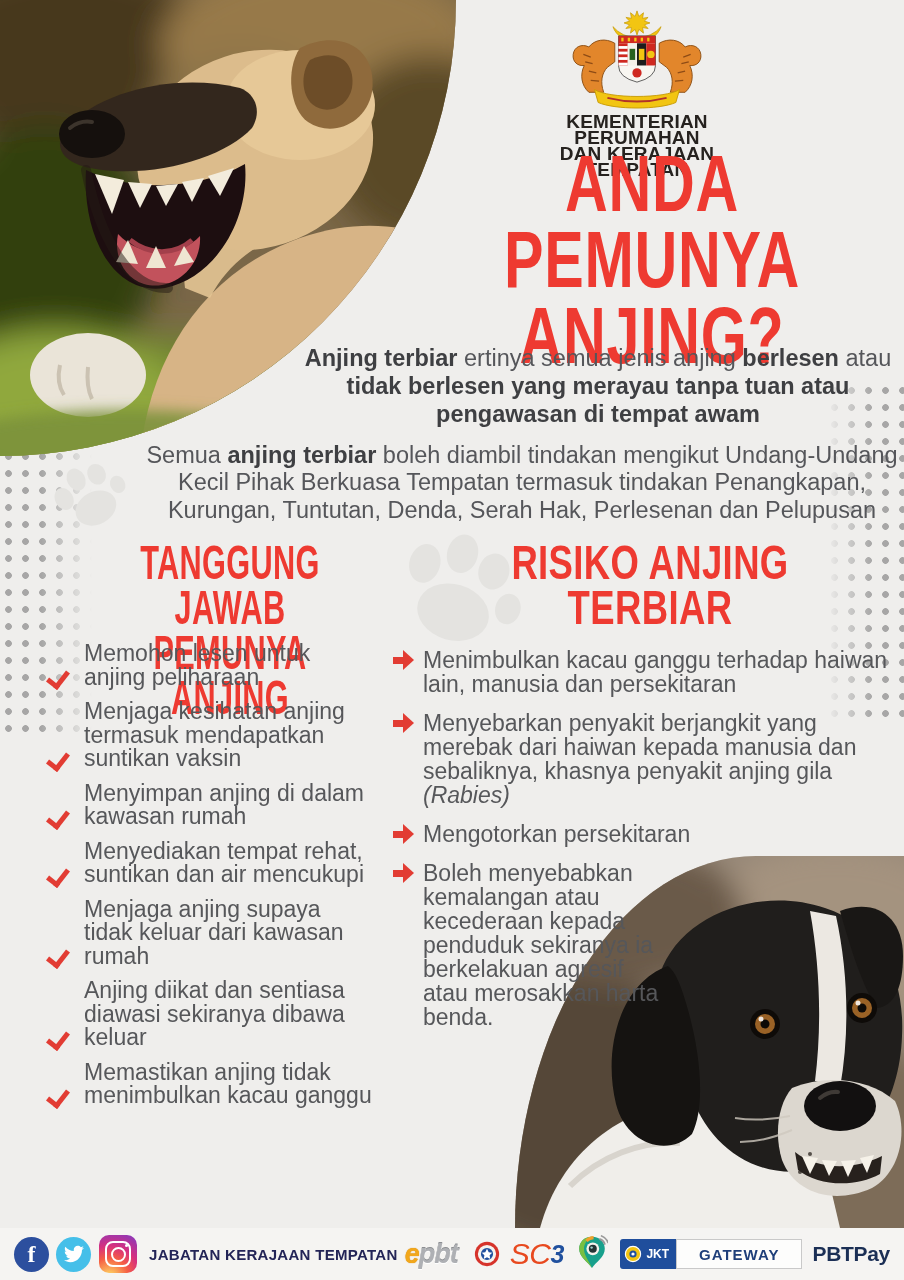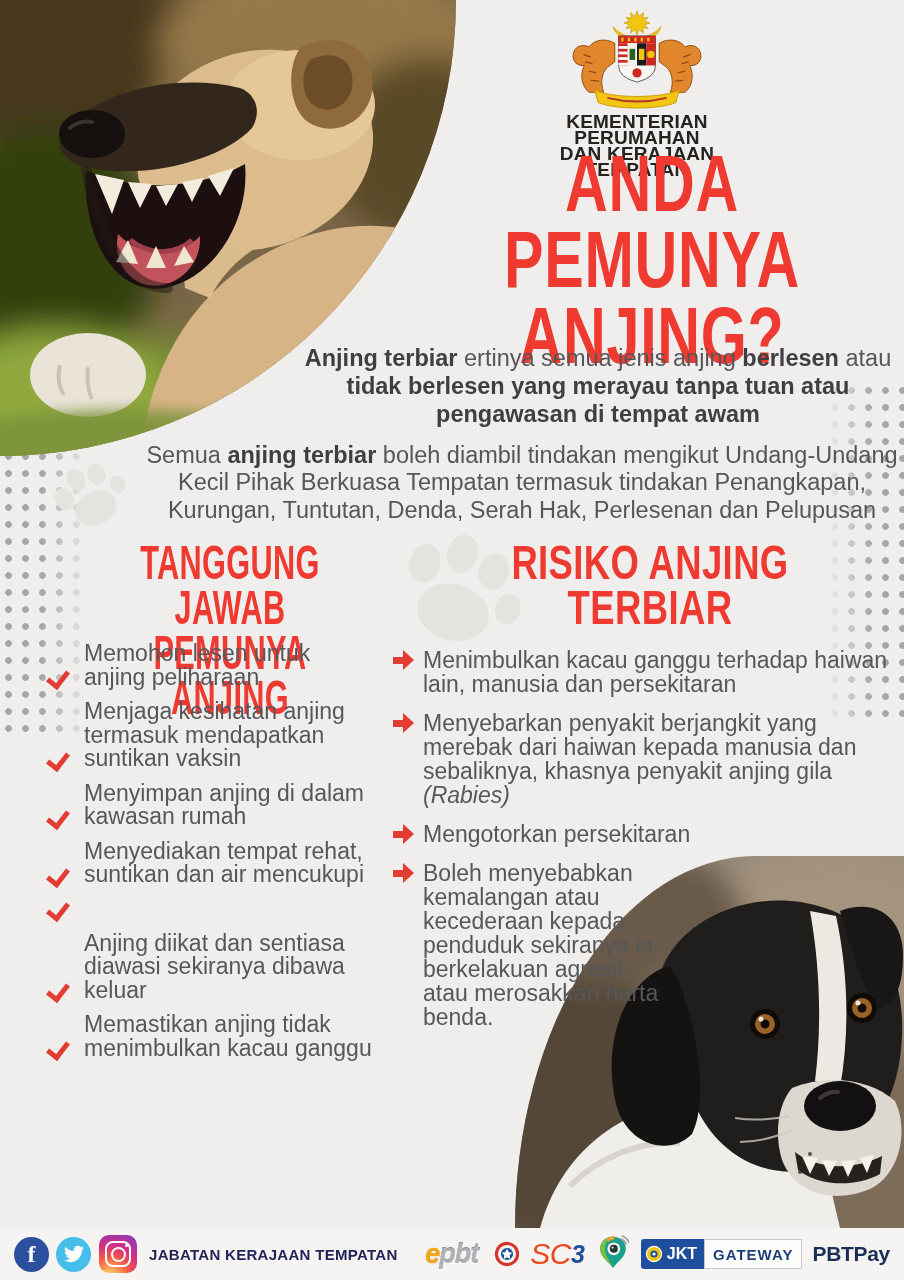--- a/index.html
+++ b/index.html
@@ -87,22 +87,22 @@
 
   .epbt{font-style:italic;font-weight:800;font-size:27px;letter-spacing:-1px;}
   .epbt .e{color:#f2a71b;text-shadow:0 0 1px #c87d00;}
   .epbt .rest{color:#aeb0b4;text-shadow:0 1px 0 #fff,0 -1px 0 #8c8e92;}
   .osc{display:flex;align-items:center;margin-left:16px;}
   .osc-text{font-style:italic;font-weight:400;font-size:30px;color:#e8491f;margin-left:10px;letter-spacing:-.5px;}
   .osc-num{font-style:italic;font-weight:800;font-size:25px;color:#20509e;}
   .pin{margin-left:12px;}
   .jkt{display:flex;align-items:center;margin-left:12px;height:30px;}
   .jkt-box{display:flex;align-items:center;background:#1f4e9c;height:30px;border-radius:3px 0 0 3px;padding:0 7px 0 4px;}
-  .jkt-label{color:#fff;font-weight:800;font-size:16px;margin-left:4px;}
-  .gw-box{display:flex;align-items:center;background:#fdfdfc;border:1px solid #c9c9c9;height:28px;padding:0 8px;}
+  .jkt-label{color:#fff;font-weight:800;font-size:12px;margin-left:4px;}
+  .gw-box{display:flex;align-items:center;background:#fdfdfc;border:1px solid #c9c9c9;height:28px;padding:0 22px;}
   .gw-label{color:#1f3f7a;font-weight:800;font-size:15px;letter-spacing:1px;}
   .pbtpay{margin-left:10px;font-weight:800;font-size:21px;color:#1b2f55;letter-spacing:-.3px;}
 </style>
 </head>
 <body>
 
 <div id="poster">
 
   <div class="dots dots-left"></div>
   <div class="dots dots-right"></div>
@@ -312,20 +312,21 @@
         <span class="resp-text">Menyimpan anjing di dalam kawasan rumah</span>
       </div>
 
       <div class="resp-item">
         <span class="check"></span>
         <span class="resp-text">Menyediakan tempat rehat, suntikan dan air mencukupi</span>
       </div>
 
       <div class="resp-item">
         <span class="check"></span>
+        <span class="resp-text">Menjaga anjing supaya tidak keluar dari kawasan rumah</span>
       </div>
 
       <div class="resp-item">
         <span class="check"></span>
         <span class="resp-text">Anjing diikat dan sentiasa diawasi sekiranya dibawa keluar</span>
       </div>
 
 
       <div class="resp-item">
         <span class="check"></span>

